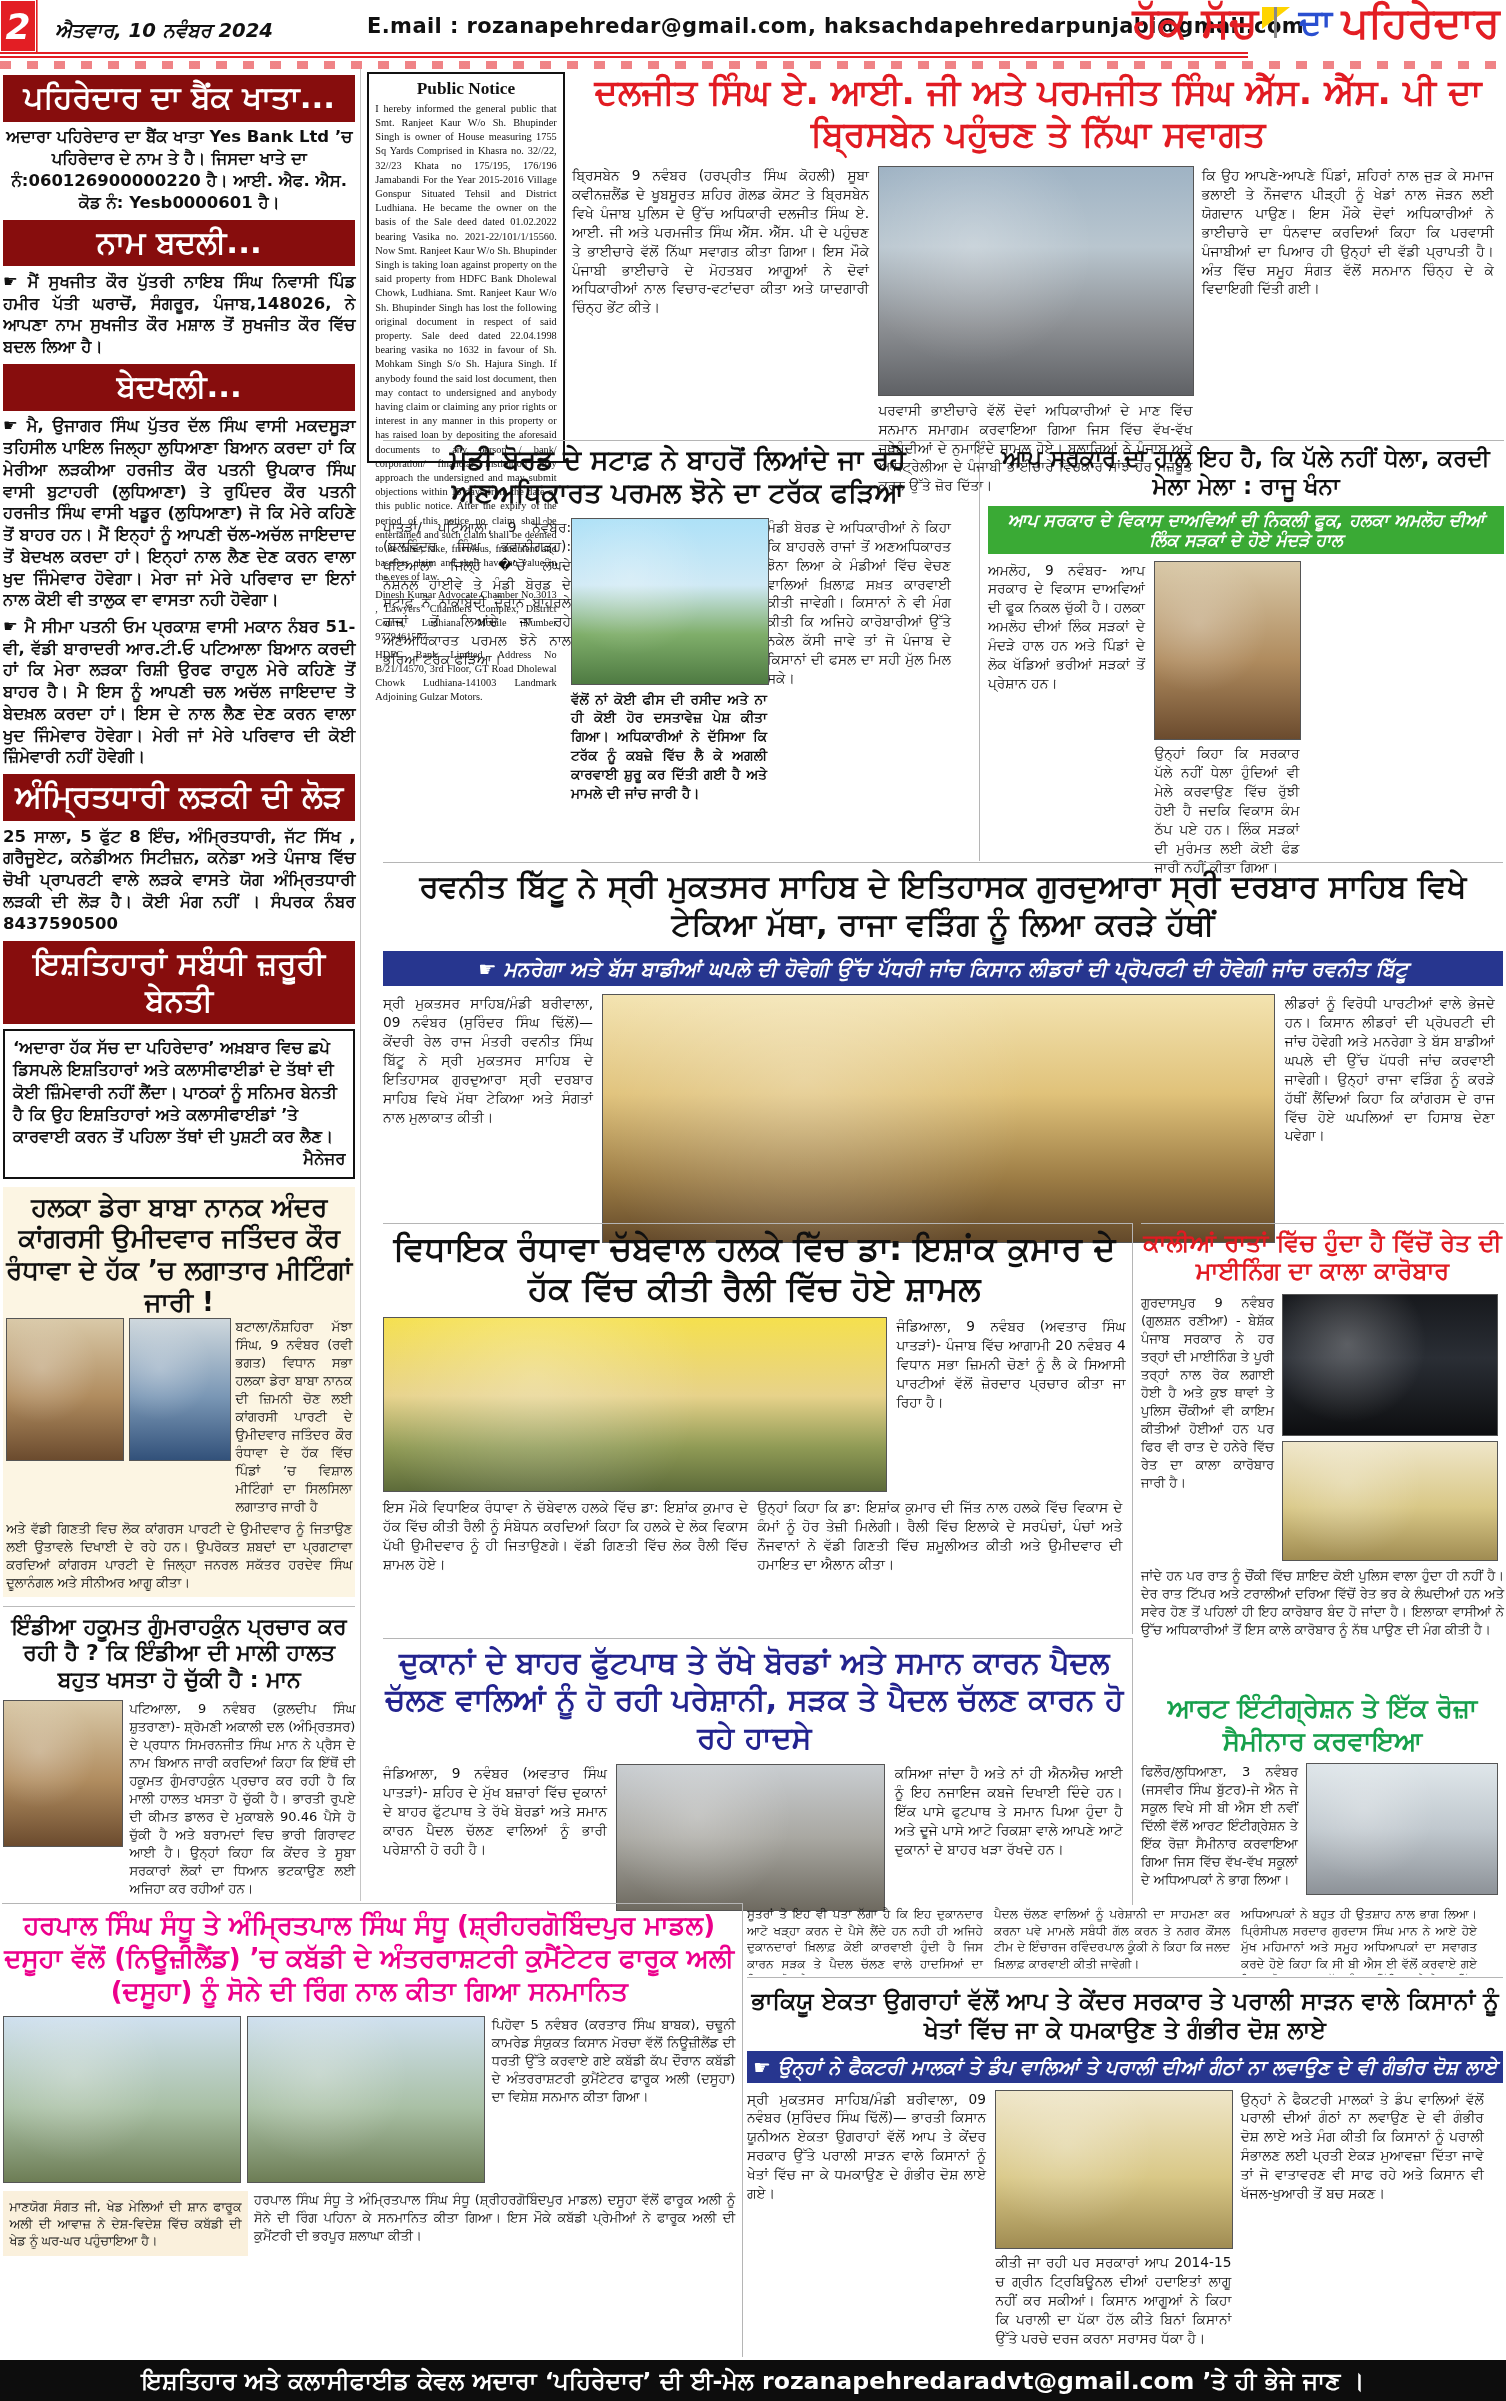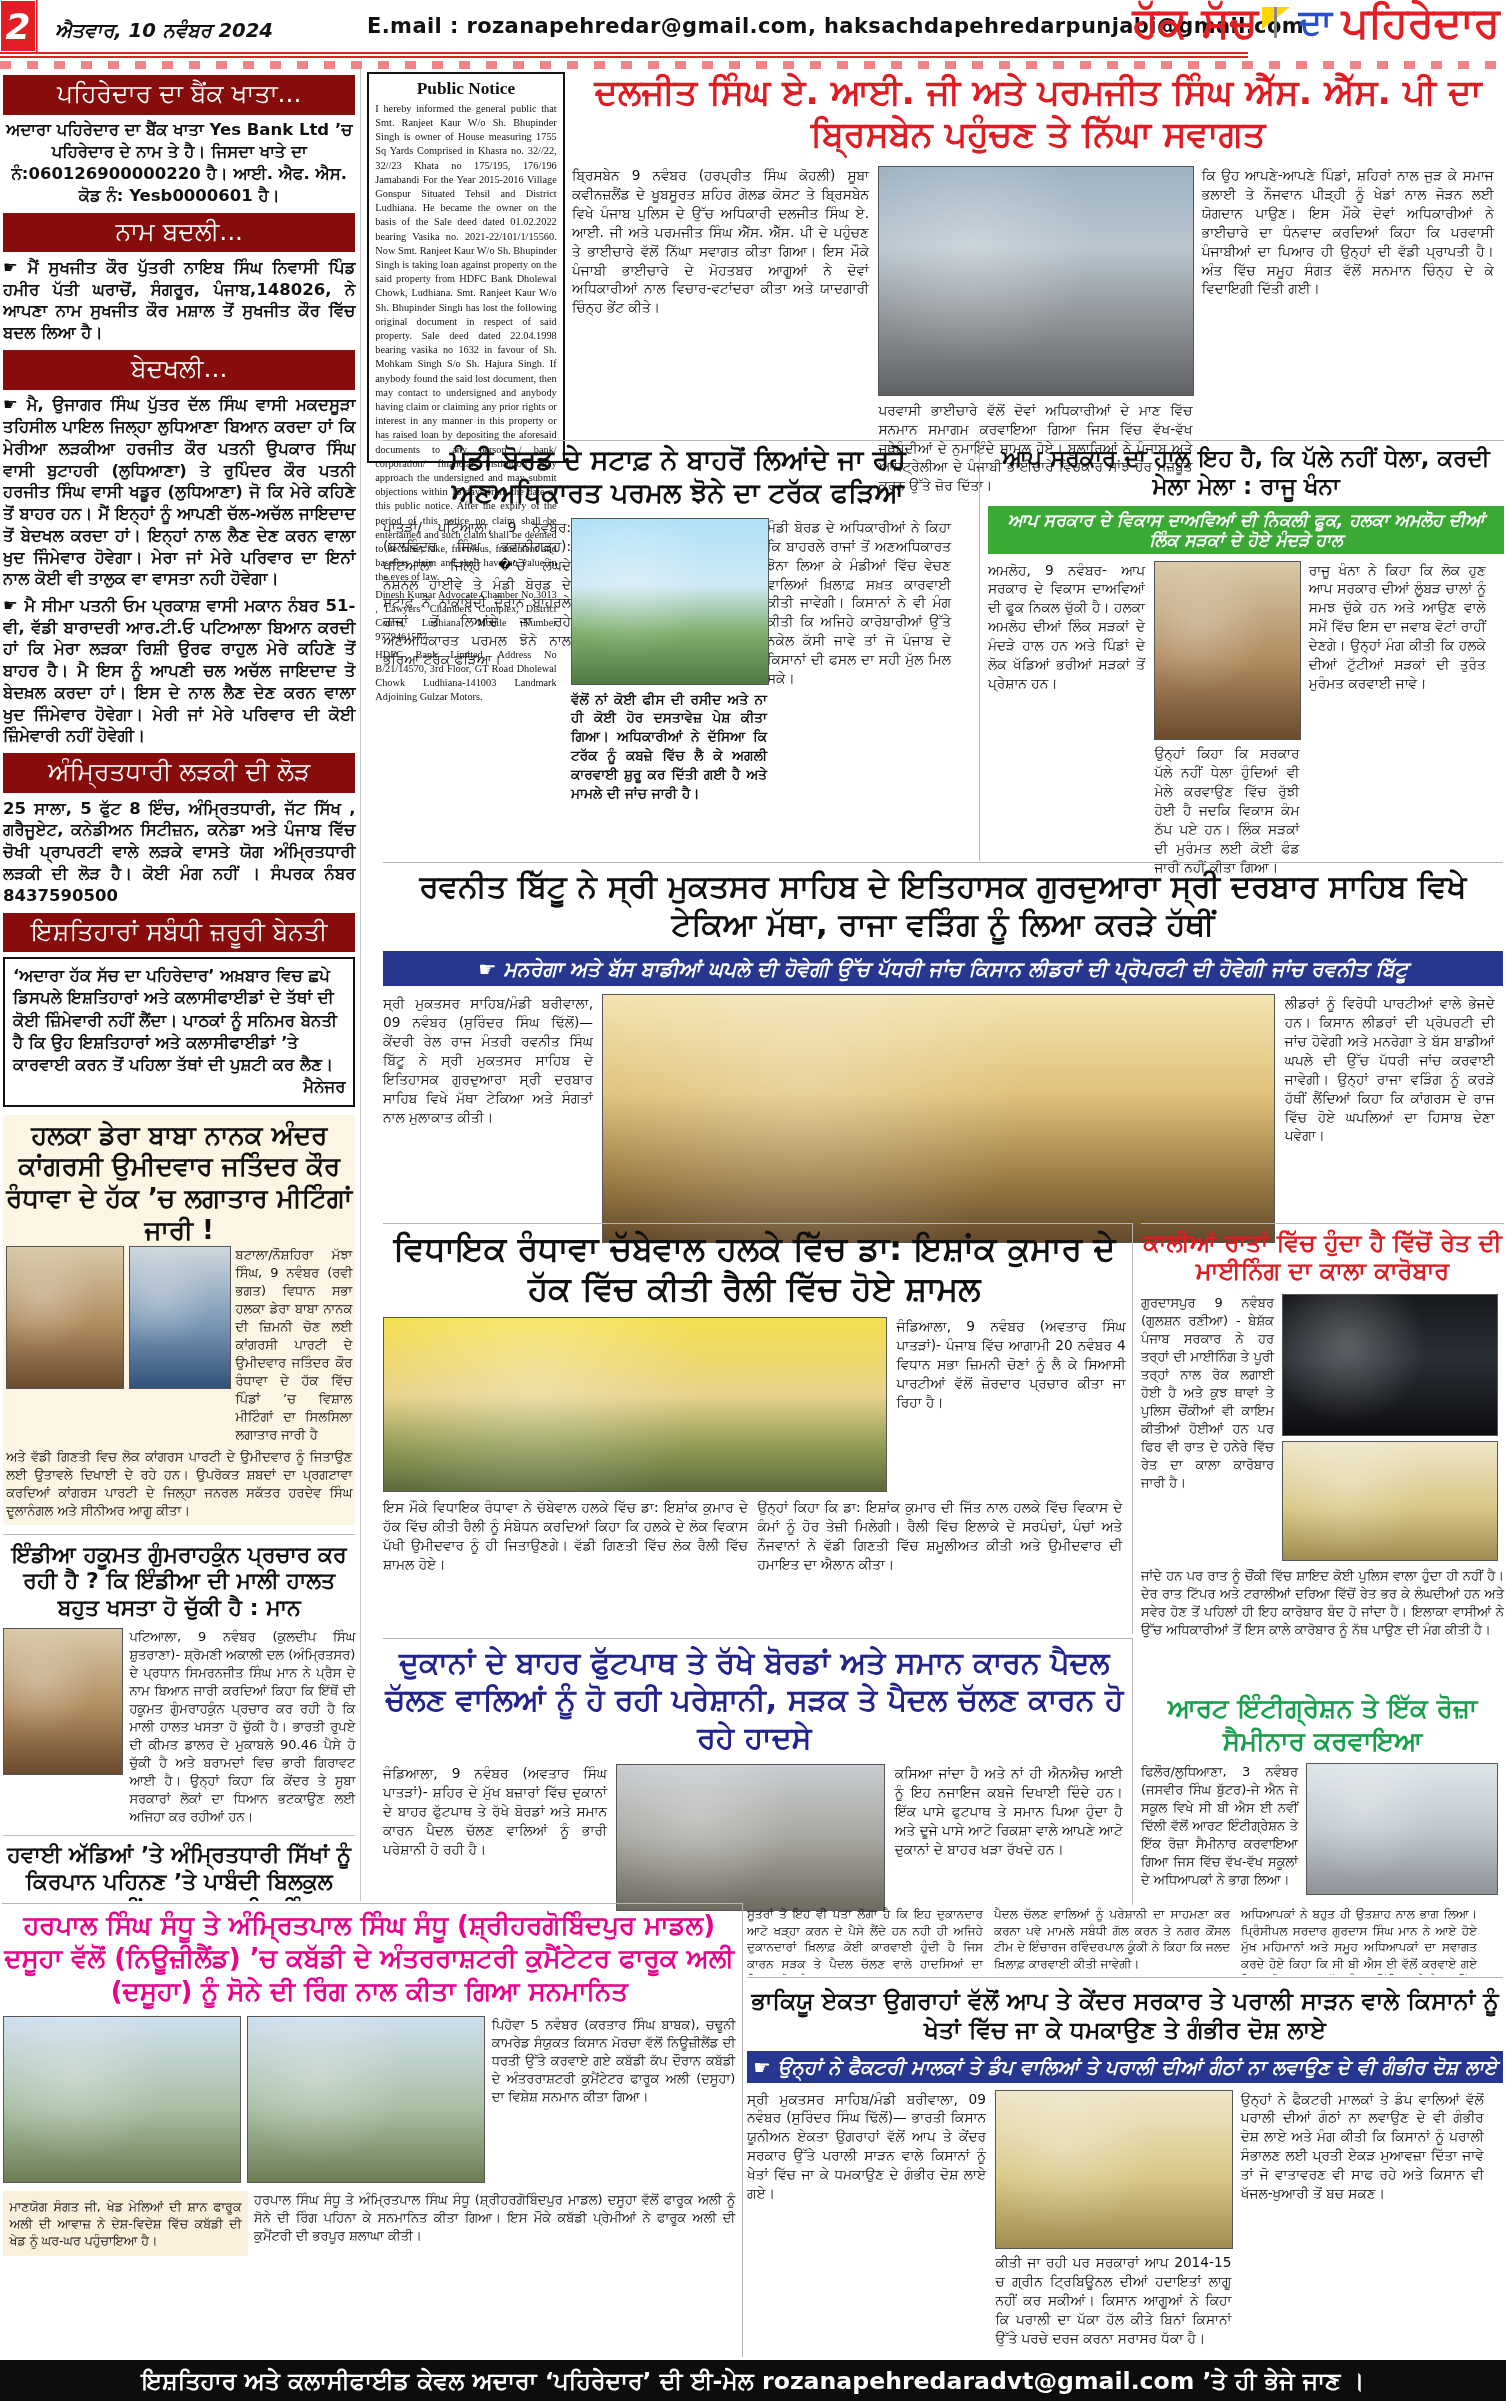--- a/index.html
+++ b/index.html
@@ -18,22 +18,22 @@
   .flag{width:27px;height:31px;position:relative;}
   .flag .pole{position:absolute;left:11.8px;top:0;width:2.4px;height:31px;background:#888;}
   .flag .cloth{position:absolute;left:0;top:0;width:0;height:0;
                border-top:11px solid #ffd400;border-bottom:11px solid transparent;border-right:14px solid transparent;
                border-left:14px solid #ffd400;}
   .headrule{left:0;top:52px;width:1248px;height:0;border-top:2.4px solid #e31e24;border-bottom:2.4px solid #e31e24;
             padding-top:2.4px;background:#fff;}
   .ornament{left:0;top:61px;width:1506px;height:7.9px;
             background:repeating-linear-gradient(90deg,#e31e24 0 11px,transparent 11px 27px);opacity:.55;}
   
-  .banner{background:#870d0d;color:#fff;font-weight:normal;text-align:center;
-          font-size:25px;padding:3.9px 1.6px 5.5px;margin:6.3px 0 4.7px;}
+  .banner{background:#870d0d;color:#fff;font-weight:bold;text-align:center;
+          font-size:31px;padding:3.9px 1.6px 5.5px;margin:6.3px 0 4.7px;}
   .adtext{font-size:16.5px;font-weight:bold;line-height:1.32;text-align:justify;}
   .boxed{border:2.4px solid #111;padding:6.3px 7.9px;font-size:16.5px;font-weight:bold;line-height:1.35;}
   .sig{text-align:right;font-weight:bold;}
   .creamwrap{background:#fcf5e3;padding:4.7px 3.1px;margin-top:7.9px;}
   .h-black{font-weight:bold;color:#101010;text-align:center;line-height:1.22;}
   .h-red{font-weight:bold;color:#e11b22;text-align:center;line-height:1.2;}
   .h-blue{font-weight:bold;color:#23238e;text-align:center;line-height:1.25;}
   .h-green{font-weight:bold;color:#17a04b;text-align:center;line-height:1.25;}
   .h-pink{font-weight:bold;color:#ec008c;text-align:center;line-height:1.28;}
   .subband{color:#fff;font-weight:bold;text-align:center;font-style:italic;}
@@ -160,21 +160,20 @@
 
   <div class="abs" style="left:988px;top:440px;width:516px;height:421px;border-top:0.8px solid #b5b5b5;padding-top:3.1px;">
     <div class="h-black" style="font-size:23px;">ਆਪ ਸਰਕਾਰ ਦਾ ਹਾਲ ਇਹ ਹੈ, ਕਿ ਪੱਲੇ ਨਹੀਂ ਧੇਲਾ, ਕਰਦੀ ਮੇਲਾ ਮੇਲਾ : ਰਾਜੂ ਖੰਨਾ</div>
     <div class="subband band-green" style="font-size:17.3px;padding:3.9px 3.1px;margin:6.3px 0;">ਆਪ ਸਰਕਾਰ ਦੇ ਵਿਕਾਸ ਦਾਅਵਿਆਂ ਦੀ ਨਿਕਲੀ ਫੂਕ, ਹਲਕਾ ਅਮਲੋਹ ਦੀਆਂ ਲਿੰਕ ਸੜਕਾਂ ਦੇ ਹੋਏ ਮੰਦੜੇ ਹਾਲ</div>
     <div style="display:flex;gap:9.4px;">
       <p class="body-txt" style="width:157px;margin:0;">ਅਮਲੋਹ, 9 ਨਵੰਬਰ- ਆਪ ਸਰਕਾਰ ਦੇ ਵਿਕਾਸ ਦਾਅਵਿਆਂ ਦੀ ਫੂਕ ਨਿਕਲ ਚੁੱਕੀ ਹੈ। ਹਲਕਾ ਅਮਲੋਹ ਦੀਆਂ ਲਿੰਕ ਸੜਕਾਂ ਦੇ ਮੰਦੜੇ ਹਾਲ ਹਨ ਅਤੇ ਪਿੰਡਾਂ ਦੇ ਲੋਕ ਖੱਡਿਆਂ ਭਰੀਆਂ ਸੜਕਾਂ ਤੋਂ ਪ੍ਰੇਸ਼ਾਨ ਹਨ।</p>
       <div style="width:145px;flex:0 0 auto;">
         <figure class="photo ph-portrait" style="width:145px;height:177px;"></figure>
         <p class="body-txt" style="margin:4.7px 0 0;">ਉਨ੍ਹਾਂ ਕਿਹਾ ਕਿ ਸਰਕਾਰ ਪੱਲੇ ਨਹੀਂ ਧੇਲਾ ਹੁੰਦਿਆਂ ਵੀ ਮੇਲੇ ਕਰਵਾਉਣ ਵਿੱਚ ਰੁੱਝੀ ਹੋਈ ਹੈ ਜਦਕਿ ਵਿਕਾਸ ਕੰਮ ਠੱਪ ਪਏ ਹਨ। ਲਿੰਕ ਸੜਕਾਂ ਦੀ ਮੁਰੰਮਤ ਲਈ ਕੋਈ ਫੰਡ ਜਾਰੀ ਨਹੀਂ ਕੀਤਾ ਗਿਆ।</p>
       </div>
-      <p class="body-txt" style="width:177px;margin:0;">ਰਾਜੂ ਖੰਨਾ ਨੇ ਕਿਹਾ ਕਿ ਲੋਕ ਹੁਣ ਆਪ ਸਰਕਾਰ ਦੀਆਂ ਲੂੰਬੜ ਚਾਲਾਂ ਨੂੰ ਸਮਝ ਚੁੱਕੇ ਹਨ ਅਤੇ ਆਉਣ ਵਾਲੇ ਸਮੇਂ ਵਿੱਚ ਇਸ ਦਾ ਜਵਾਬ ਵੋਟਾਂ ਰਾਹੀਂ ਦੇਣਗੇ। ਉਨ੍ਹਾਂ ਮੰਗ ਕੀਤੀ ਕਿ ਹਲਕੇ ਦੀਆਂ ਟੁੱਟੀਆਂ ਸੜਕਾਂ ਦੀ ਤੁਰੰਤ ਮੁਰੰਮਤ ਕਰਵਾਈ ਜਾਵੇ।</p>
     </div>
   </div>
 
   <div class="abs" style="left:383px;top:862px;width:1120px;height:360px;border-top:0.8px solid #b5b5b5;padding-top:4.7px;">
     <div class="h-black" style="font-size:31px;">ਰਵਨੀਤ ਬਿੱਟੂ ਨੇ ਸ੍ਰੀ ਮੁਕਤਸਰ ਸਾਹਿਬ ਦੇ ਇਤਿਹਾਸਕ ਗੁਰਦੁਆਰਾ ਸ੍ਰੀ ਦਰਬਾਰ ਸਾਹਿਬ ਵਿਖੇ ਟੇਕਿਆ ਮੱਥਾ, ਰਾਜਾ ਵੜਿੰਗ ਨੂੰ ਲਿਆ ਕਰੜੇ ਹੱਥੀਂ</div>
     <div class="subband band-blue" style="font-size:20.4px;padding:5.5px 3.1px;margin:7.9px 0;">☛ ਮਨਰੇਗਾ ਅਤੇ ਬੱਸ ਬਾਡੀਆਂ ਘਪਲੇ ਦੀ ਹੋਵੇਗੀ ਉੱਚ ਪੱਧਰੀ ਜਾਂਚ ਕਿਸਾਨ ਲੀਡਰਾਂ ਦੀ ਪ੍ਰੋਪਰਟੀ ਦੀ ਹੋਵੇਗੀ ਜਾਂਚ ਰਵਨੀਤ ਬਿੱਟੂ</div>
     <div style="display:flex;gap:9.4px;">
       <p class="body-txt" style="width:210px;margin:0;">ਸ੍ਰੀ ਮੁਕਤਸਰ ਸਾਹਿਬ/ਮੰਡੀ ਬਰੀਵਾਲਾ, 09 ਨਵੰਬਰ (ਸੁਰਿੰਦਰ ਸਿੰਘ ਢਿੱਲੋਂ)—ਕੇਂਦਰੀ ਰੇਲ ਰਾਜ ਮੰਤਰੀ ਰਵਨੀਤ ਸਿੰਘ ਬਿੱਟੂ ਨੇ ਸ੍ਰੀ ਮੁਕਤਸਰ ਸਾਹਿਬ ਦੇ ਇਤਿਹਾਸਕ ਗੁਰਦੁਆਰਾ ਸ੍ਰੀ ਦਰਬਾਰ ਸਾਹਿਬ ਵਿਖੇ ਮੱਥਾ ਟੇਕਿਆ ਅਤੇ ਸੰਗਤਾਂ ਨਾਲ ਮੁਲਾਕਾਤ ਕੀਤੀ।</p>
       <figure class="photo ph-gurdwara" style="width:671px;height:247px;flex:0 0 auto;"></figure>
       <p class="body-txt" style="width:210px;margin:0;">ਲੀਡਰਾਂ ਨੂੰ ਵਿਰੋਧੀ ਪਾਰਟੀਆਂ ਵਾਲੇ ਭੇਜਦੇ ਹਨ। ਕਿਸਾਨ ਲੀਡਰਾਂ ਦੀ ਪ੍ਰੋਪਰਟੀ ਦੀ ਜਾਂਚ ਹੋਵੇਗੀ ਅਤੇ ਮਨਰੇਗਾ ਤੇ ਬੱਸ ਬਾਡੀਆਂ ਘਪਲੇ ਦੀ ਉੱਚ ਪੱਧਰੀ ਜਾਂਚ ਕਰਵਾਈ ਜਾਵੇਗੀ। ਉਨ੍ਹਾਂ ਰਾਜਾ ਵੜਿੰਗ ਨੂੰ ਕਰੜੇ ਹੱਥੀਂ ਲੈਂਦਿਆਂ ਕਿਹਾ ਕਿ ਕਾਂਗਰਸ ਦੇ ਰਾਜ ਵਿੱਚ ਹੋਏ ਘਪਲਿਆਂ ਦਾ ਹਿਸਾਬ ਦੇਣਾ ਪਵੇਗਾ।</p>

